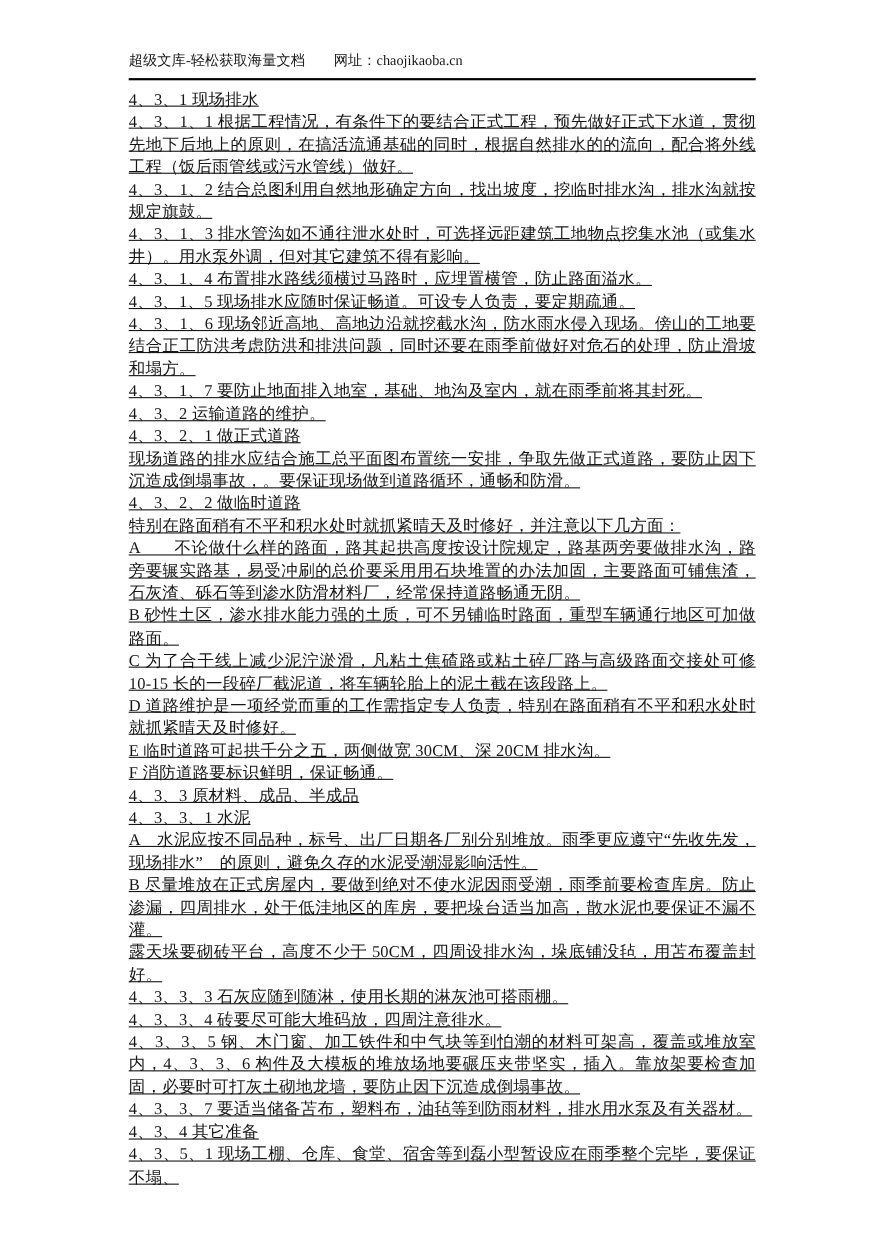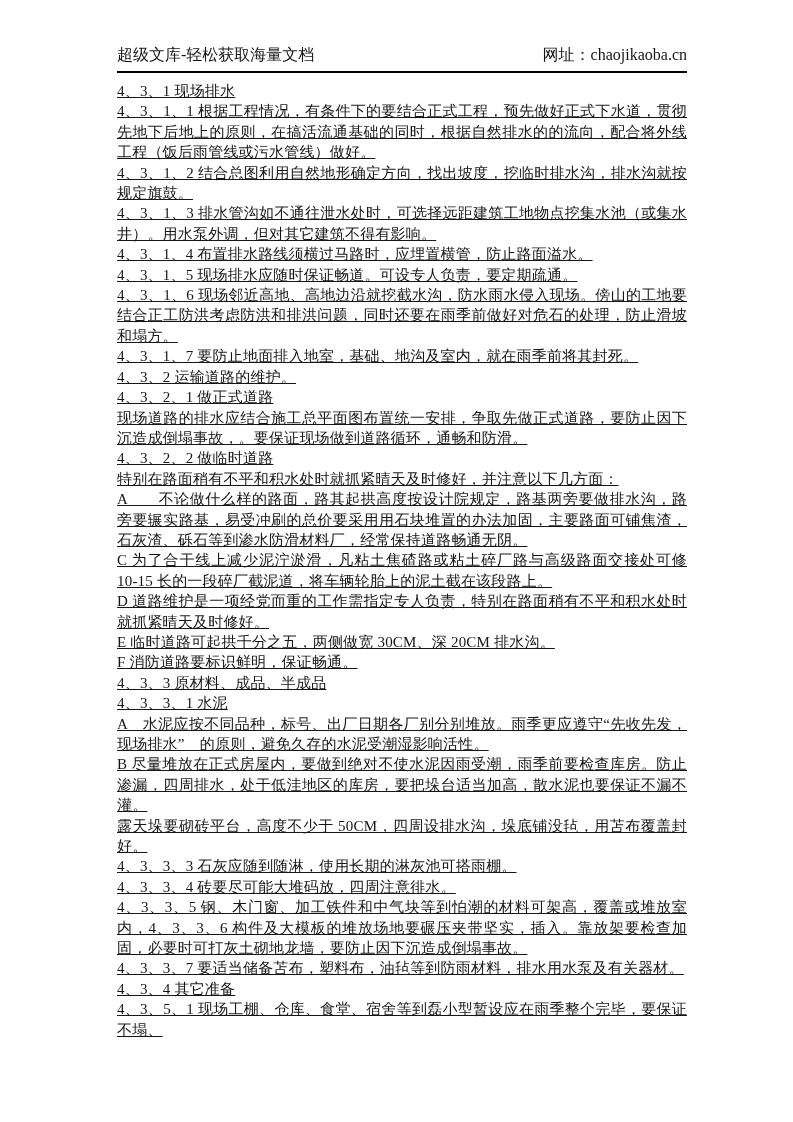--- a/index.html
+++ b/index.html
@@ -13,23 +13,23 @@
     height: 1122px;
     box-sizing: border-box;
     background: #ffffff;
     color: #161616;
     padding: 46px 106px 0 117px;
     font-family: "Liberation Serif", "DejaVu Serif", serif;
     overflow: hidden;
   }
   .header {
     display: flex;
-    justify-content: space-between;
+    justify-content: flex-start;
     align-items: baseline;
-    font-size: 16px;
+    font-size: 13px;
     line-height: 18px;
     white-space: nowrap;
   }
   .header .site-label { margin-right: 26px; }
   .rule {
     height: 0;
     border-top: 2px solid #000000;
     margin-top: 7px;
   }
   .content {
@@ -62,20 +62,21 @@
       <p class="para">4、3、1、4 布置排水路线须横过马路时，应埋置横管，防止路面溢水。</p>
       <p class="para">4、3、1、5 现场排水应随时保证畅道。可设专人负责，要定期疏通。</p>
       <p class="para">4、3、1、6 现场邻近高地、高地边沿就挖截水沟，防水雨水侵入现场。傍山的工地要结合正工防洪考虑防洪和排洪问题，同时还要在雨季前做好对危石的处理，防止滑坡和塌方。</p>
       <p class="para">4、3、1、7 要防止地面排入地室，基础、地沟及室内，就在雨季前将其封死。</p>
       <p class="para">4、3、2 运输道路的维护。</p>
       <p class="para">4、3、2、1 做正式道路</p>
       <p class="para">现场道路的排水应结合施工总平面图布置统一安排，争取先做正式道路，要防止因下沉造成倒塌事故，。要保证现场做到道路循环，通畅和防滑。</p>
       <p class="para">4、3、2、2 做临时道路</p>
       <p class="para">特别在路面稍有不平和积水处时就抓紧晴天及时修好，并注意以下几方面：</p>
       <p class="para">A　　不论做什么样的路面，路其起拱高度按设计院规定，路基两旁要做排水沟，路旁要辗实路基，易受冲刷的总价要采用用石块堆置的办法加固，主要路面可铺焦渣，石灰渣、砾石等到渗水防滑材料厂，经常保持道路畅通无阴。</p>
+      <p class="para">B 砂性土区，渗水排水能力强的土质，可不另铺临时路面，重型车辆通行地区可加做路面。</p>
       <p class="para">C 为了合干线上减少泥泞淤滑，凡粘土焦碴路或粘土碎厂路与高级路面交接处可修 10-15 长的一段碎厂截泥道，将车辆轮胎上的泥土截在该段路上。</p>
       <p class="para">D 道路维护是一项经党而重的工作需指定专人负责，特别在路面稍有不平和积水处时就抓紧晴天及时修好。</p>
       <p class="para">E 临时道路可起拱千分之五，两侧做宽 30CM、深 20CM 排水沟。</p>
       <p class="para">F 消防道路要标识鲜明，保证畅通。</p>
       <p class="para">4、3、3 原材料、成品、半成品</p>
       <p class="para">4、3、3、1 水泥</p>
       <p class="para">A　水泥应按不同品种，标号、出厂日期各厂别分别堆放。雨季更应遵守“先收先发，现场排水”　的原则，避免久存的水泥受潮湿影响活性。</p>
       <p class="para">B 尽量堆放在正式房屋内，要做到绝对不使水泥因雨受潮，雨季前要检查库房。防止渗漏，四周排水，处于低洼地区的库房，要把垛台适当加高，散水泥也要保证不漏不灌。</p>
       <p class="para">露天垛要砌砖平台，高度不少于 50CM，四周设排水沟，垛底铺没毡，用苫布覆盖封好。</p>
       <p class="para">4、3、3、3 石灰应随到随淋，使用长期的淋灰池可搭雨棚。</p>

